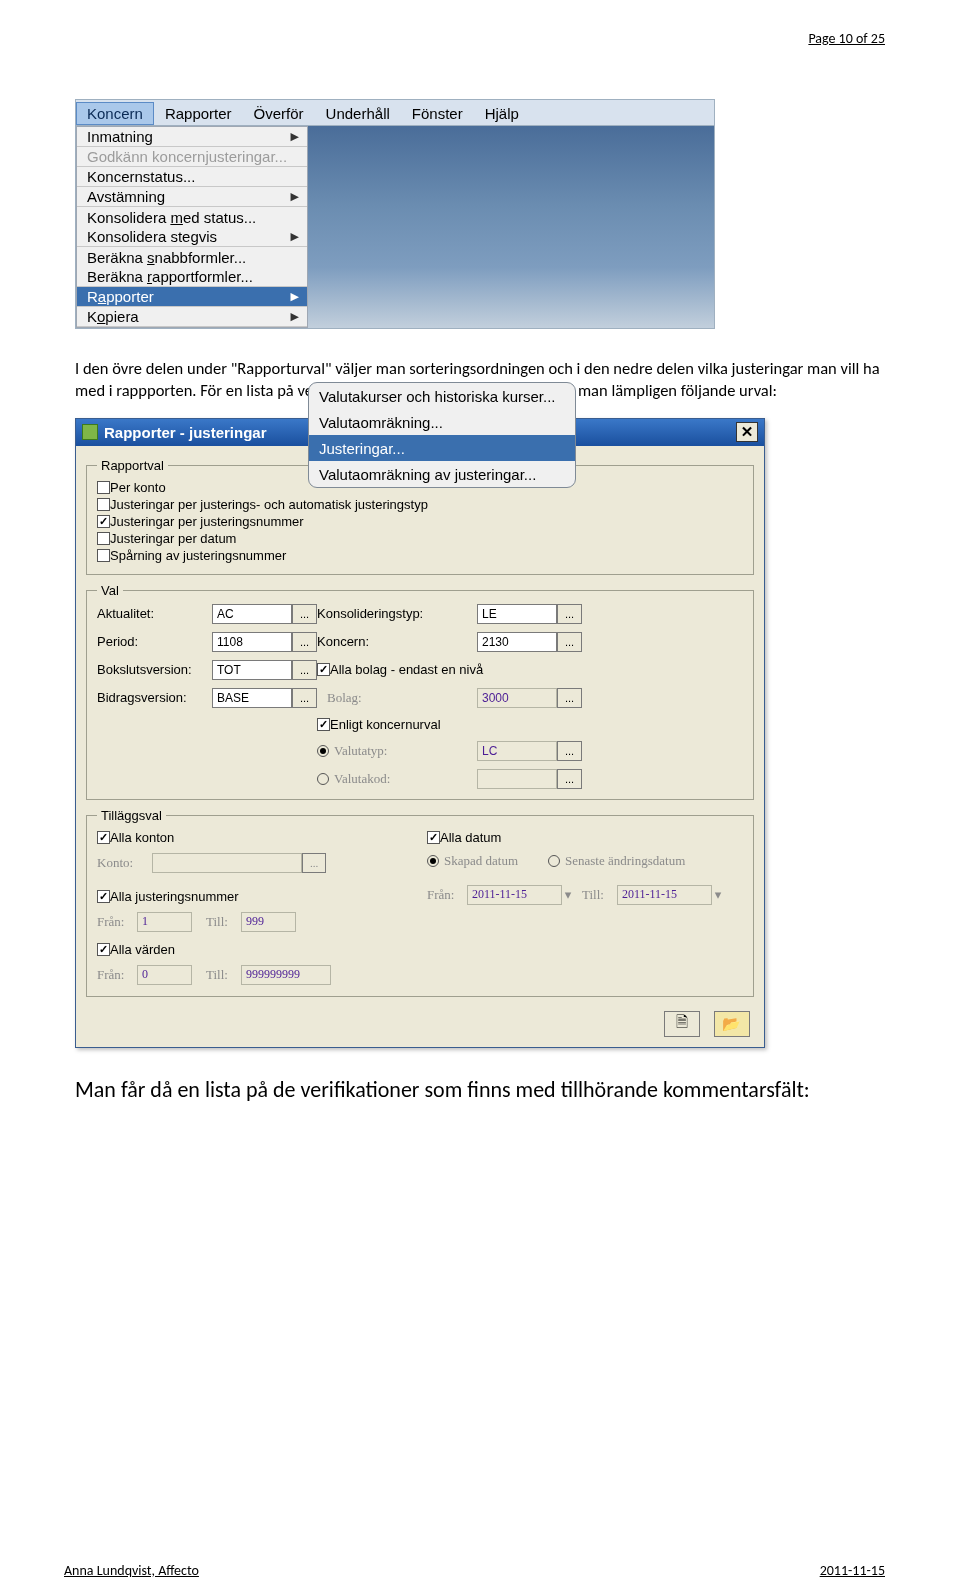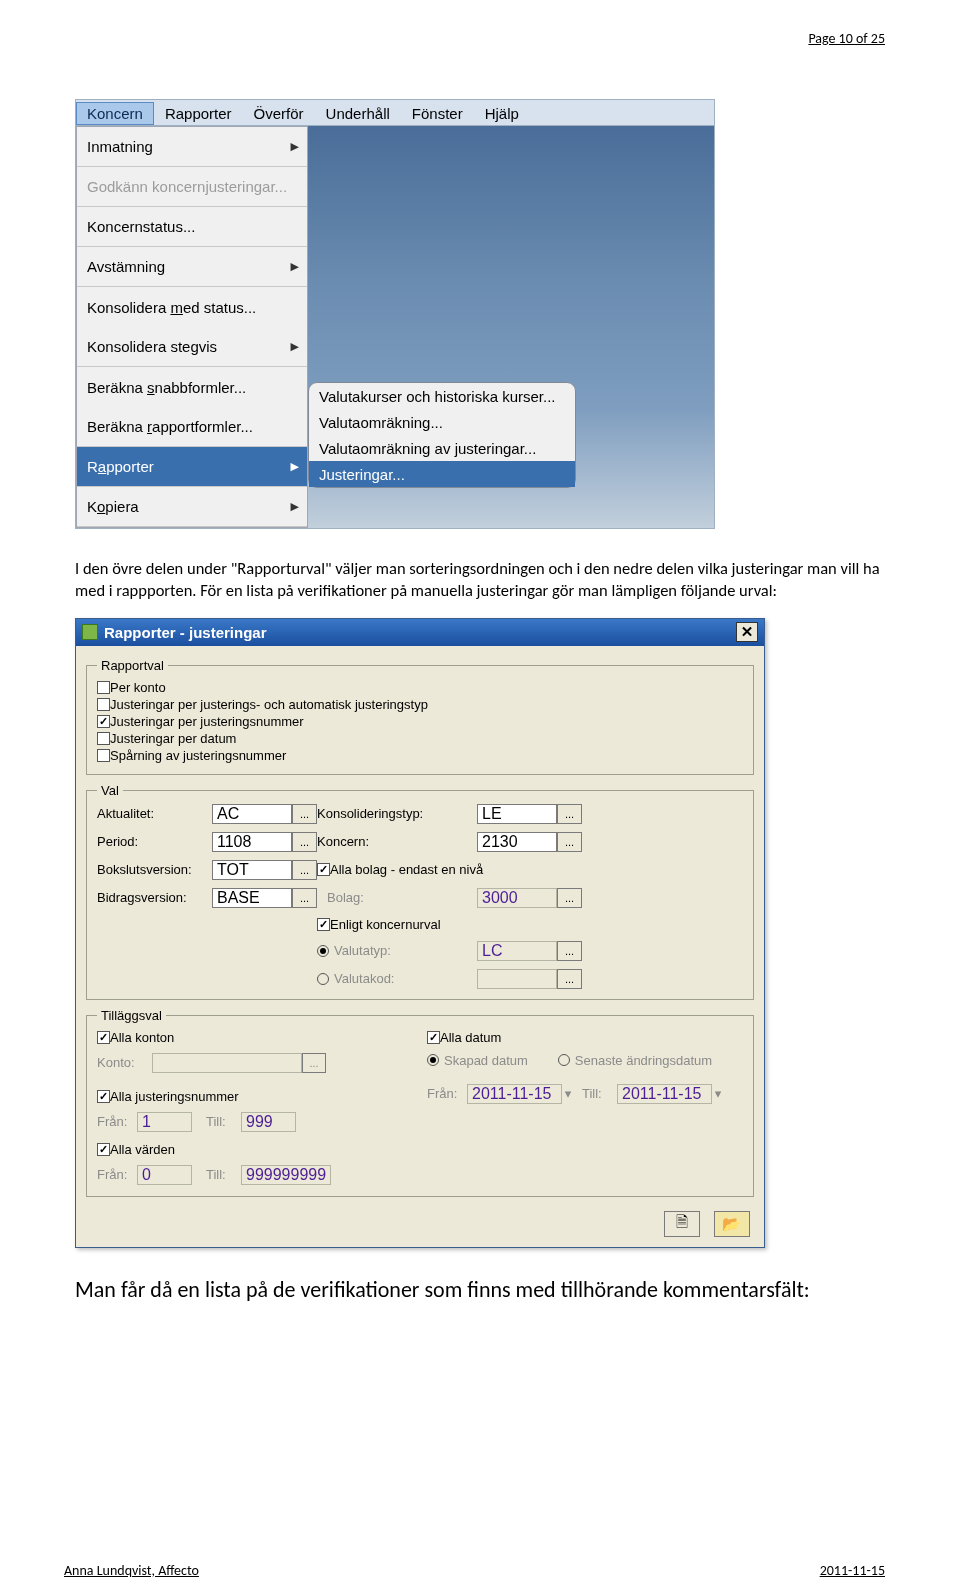--- a/index.html
+++ b/index.html
@@ -56,21 +56,21 @@
   .backdrop {
     flex: 1;
     background: linear-gradient(#4a6d99, #6b8db1 40%, #7e9dbf 70%, #c2cfdc);
   }
   .drop-item {
     padding: 3px 8px 3px 10px;
     border-bottom: 1px solid #c8c8c8;
     display: flex;
     justify-content: space-between;
     align-items: center;
-    height: 40px;
+    height: 20px;
   }
   .drop-item.nosep { border-bottom: none; }
   .drop-item.disabled { color: #9c9c9c; }
   .drop-item.highlight {
     background: #3a6fae;
     color: #fff;
   }
   .arrow { font-size: 11px; color: #333; }
   .drop-item.highlight .arrow { color:#fff; }
   .submenu {
@@ -144,35 +144,35 @@
 
   .grid-val {
     display:grid;
     grid-template-columns: 115px 80px 25px 160px 80px 25px;
     row-gap: 8px;
     align-items:center;
   }
   .grid-val .lbl { }
   .txt {
     height:20px;border:1px solid #7a7a7a;background:#fff;padding:1px 4px;
-    font-size:16px;display:flex;align-items:center;
+    font-size:12px;display:flex;align-items:center;
   }
   .txt.disabled { background:#ece9d8; color:#4c1d95; border-color:#b5b5a5;}
   .btnSmall {
     height:20px;border:1px solid #7a7a7a;background:#ece9d8;
     display:flex;align-items:center;justify-content:center;font-size:11px;
   }
   .radio {
     width:12px;height:12px;border:1px solid #555;border-radius:50%;
     display:inline-flex;align-items:center;justify-content:center;margin-right:5px;
   }
   .radio .dot{width:6px;height:6px;border-radius:50%;background:#000;}
 
   .subcol-right { grid-column: 4 / span 3; }
-  .disabled-text { color:#8b8b8b; }
+  .disabled-text { color:#8b8b8b;font-family:Liberation Serif, serif; }
 
   .footer-btns {
     display:flex; justify-content:flex-end; gap:14px;
     padding:6px 4px 0 0;
   }
   .icon-btn {
     width:36px;height:26px;border:1px solid #7a7a7a;background:#ece9d8;
     display:flex;align-items:center;justify-content:center;font-size:15px;
   }
 
@@ -243,22 +243,22 @@
         </div>
         <div class="drop-item">
           <span>K<span class="under-accel">o</span>piera</span>
           <span class="arrow">▶</span>
         </div>
       </div>
       <div class="backdrop" style="position:relative;">
         <div class="submenu" style="position:absolute;left:0;top:14px;margin-top:242px;border-radius:9px;">
           <div class="sub-item">Valutakurser och historiska kurser...</div>
           <div class="sub-item">Valutaomräkning...</div>
+          <div class="sub-item highlight">Justeringar...</div>
           <div class="sub-item">Valutaomräkning av justeringar...</div>
-          <div class="sub-item highlight">Justeringar...</div>
         </div>
       </div>
     </div>
   </div>
 
   <div class="paragraph">I den övre delen under "Rapporturval" väljer man sorteringsordningen och i den nedre delen vilka justeringar man vill ha med i rappporten. För en lista på verifikationer på manuella justeringar gör man lämpligen följande urval:</div>
 
   <div class="dialog">
     <div class="titlebar">
       <div class="titlebar-left">

